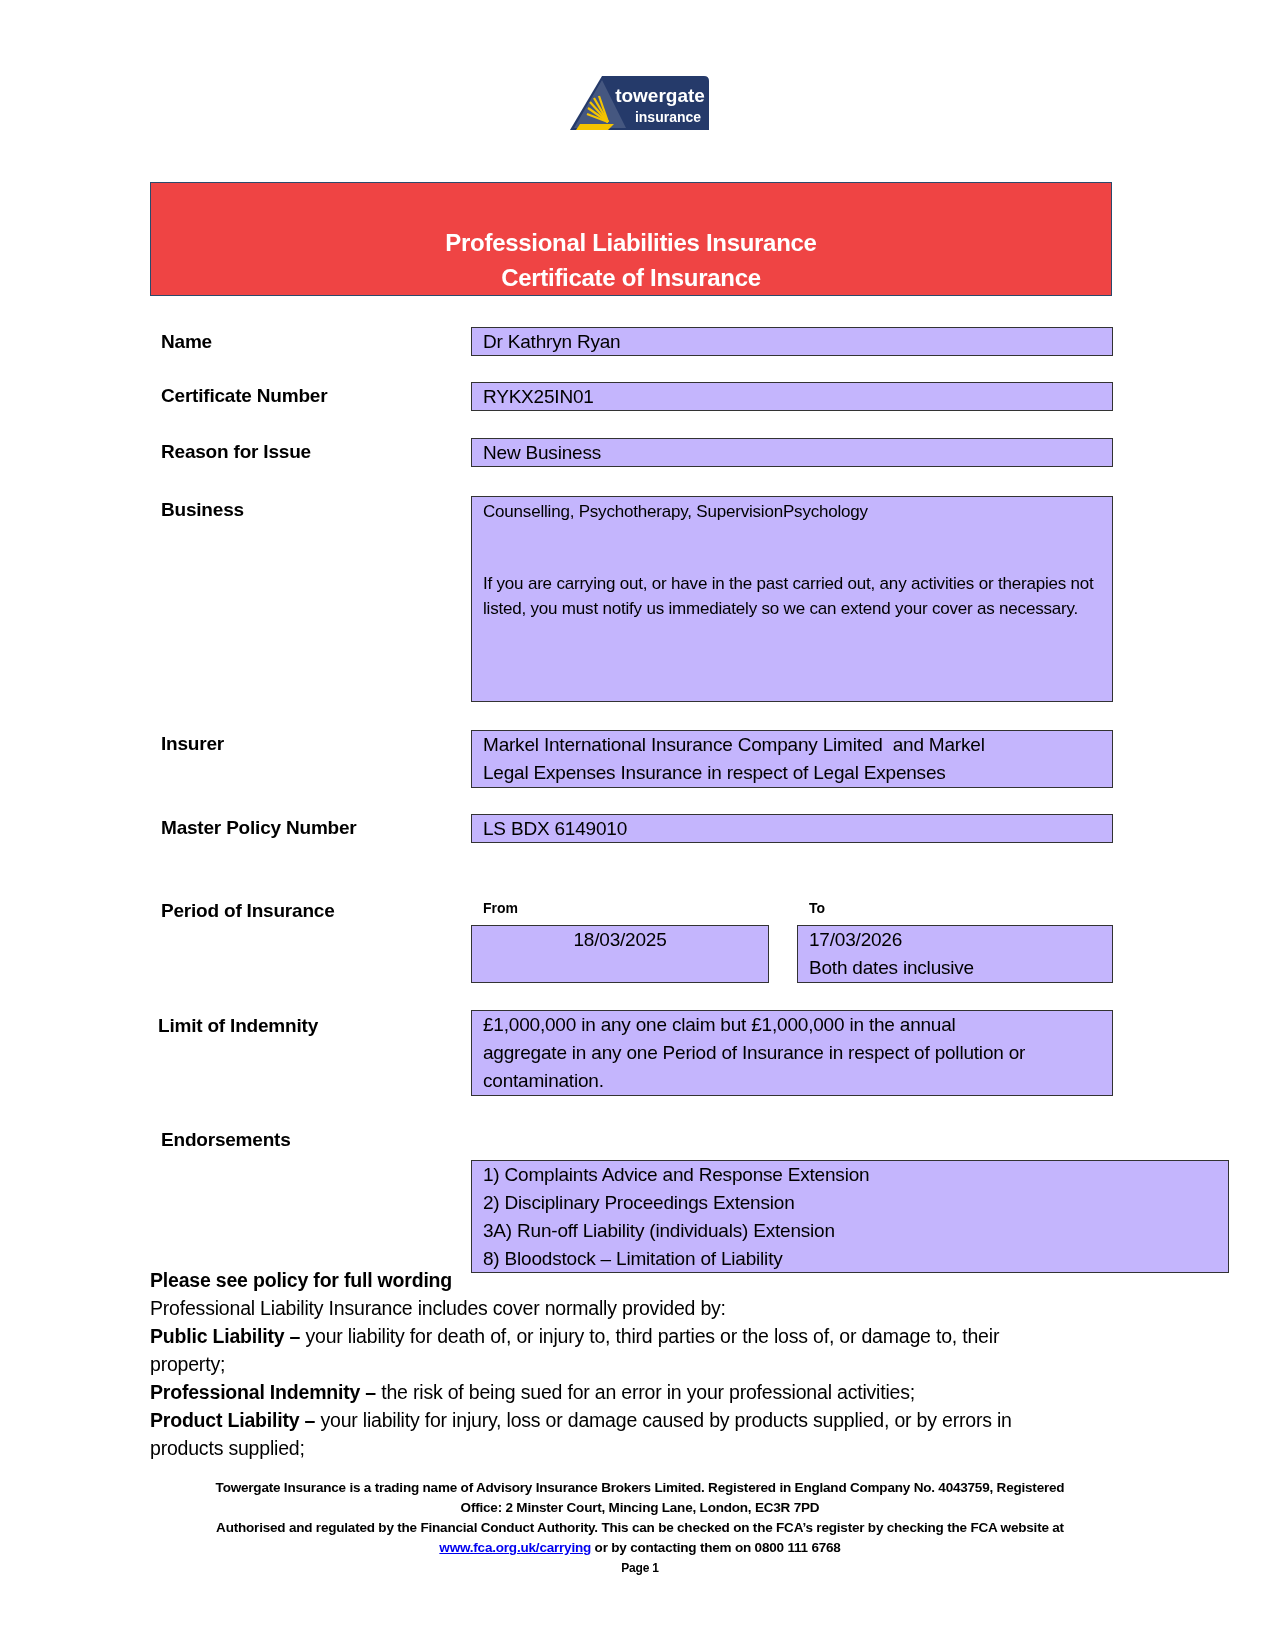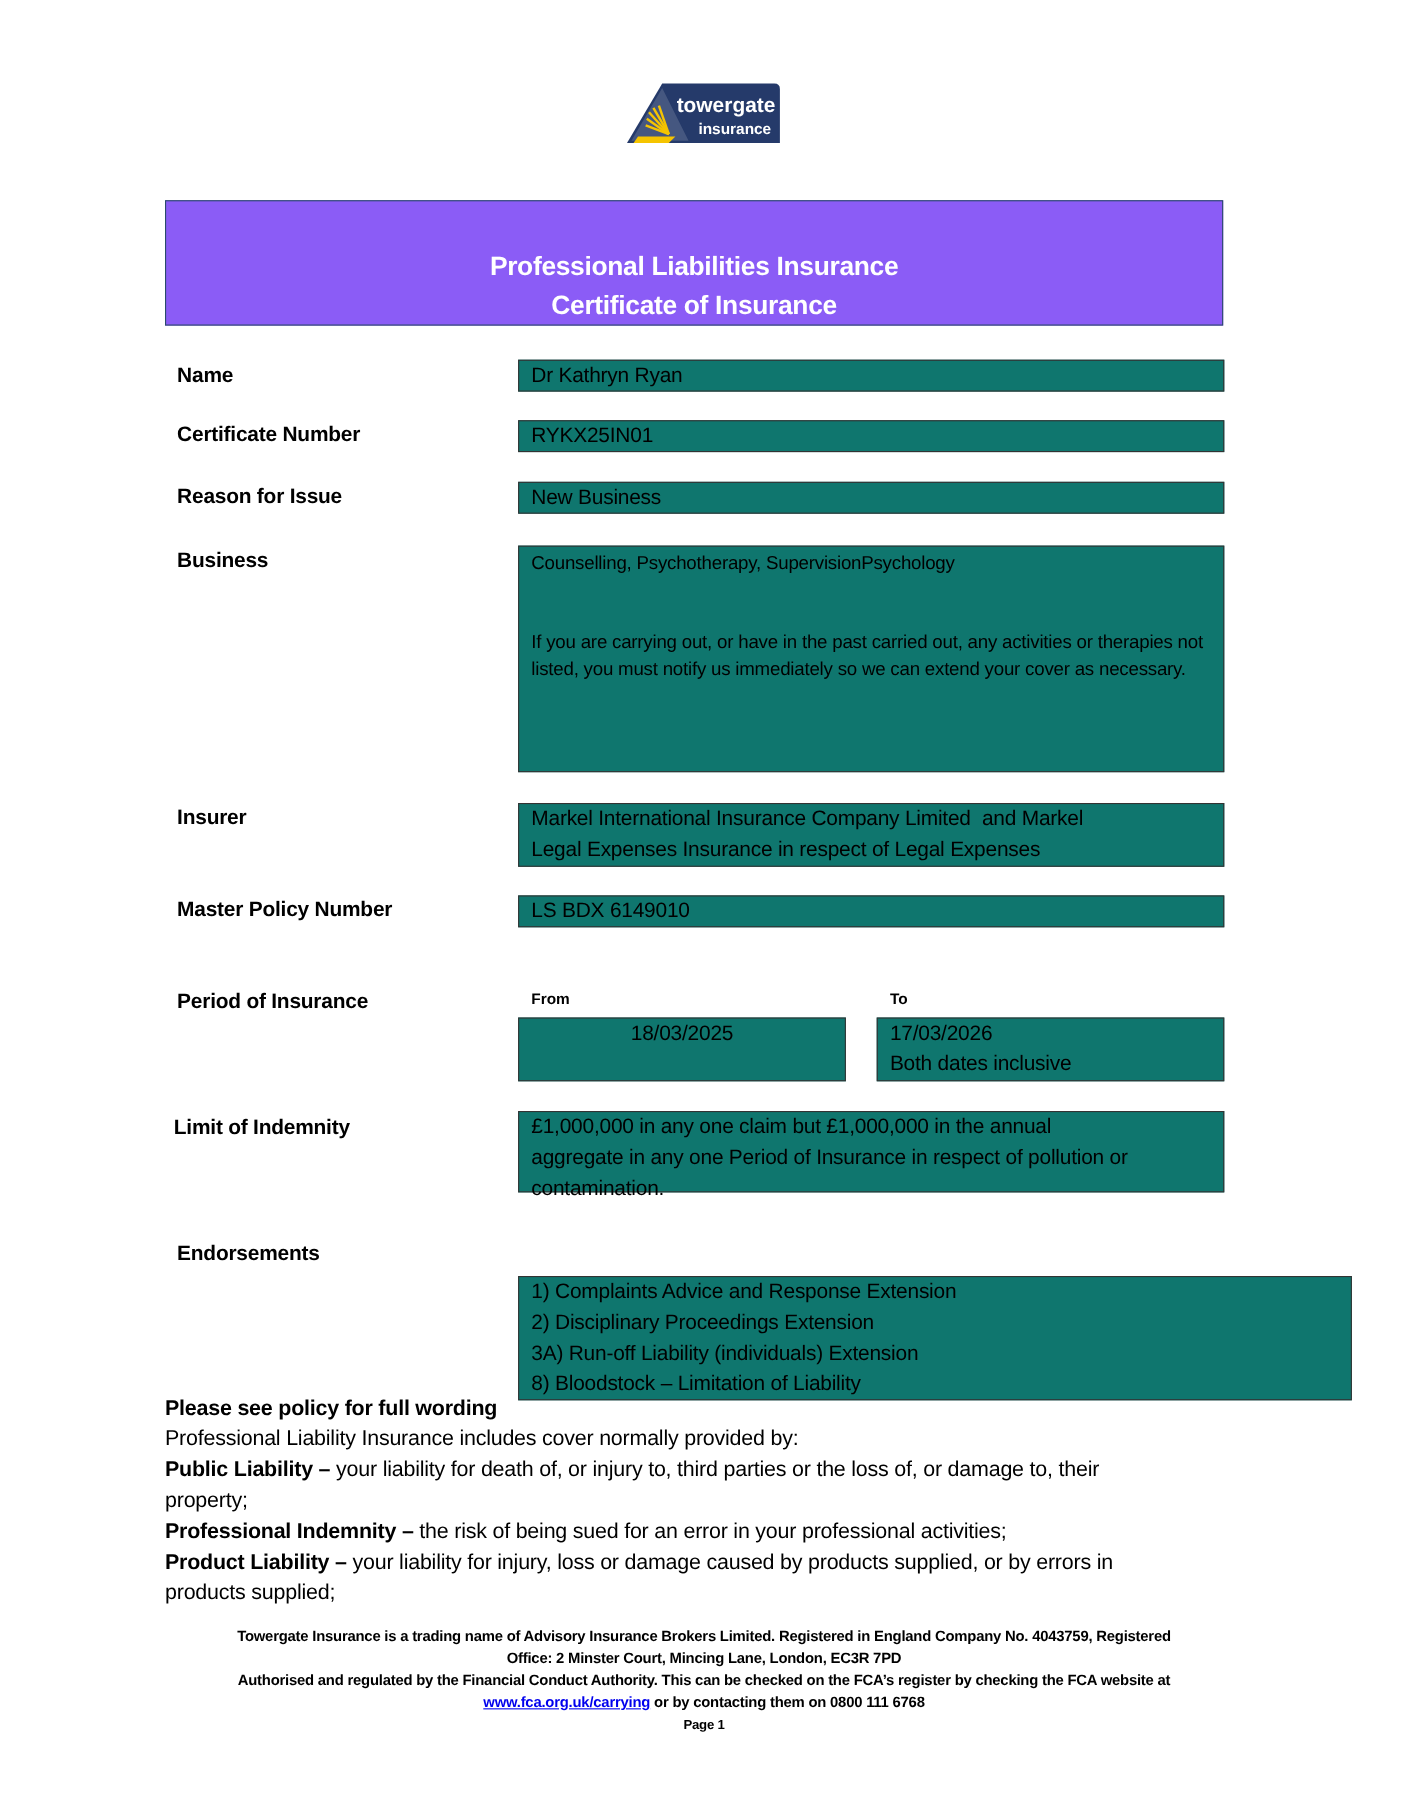--- a/index.html
+++ b/index.html
@@ -1,26 +1,26 @@
 <!DOCTYPE html>
 <html><head>
 <meta charset="utf-8">
 <style>
   html, body { margin:0; padding:0; background:#ffffff; }
   body { width:1275px; height:1650px; position:relative; overflow:hidden;
          font-family:"Liberation Sans", "DejaVu Sans", sans-serif; color:#000; }
   .abs { position:absolute; }
   .logo { left:568px; top:72px; width:142px; height:60px; }
-  .banner { left:150px; top:182px; width:962px; height:114px; background:#8b5cf6;
+  .banner { left:150px; top:182px; width:962px; height:114px; background:#ef4444;
             border:1px solid #2b4a6b; box-sizing:border-box; color:#fff; text-align:center;
             font-weight:bold; font-size:24px; }
   .banner .l1 { position:absolute; left:0; right:0; top:46px; letter-spacing:-0.3px; }
   .banner .l2 { position:absolute; left:0; right:0; top:81px; letter-spacing:-0.3px; }
   .label { font-weight:bold; font-size:19px; letter-spacing:-0.2px; }
-  .box { border:1px solid #333; box-sizing:border-box; background:#0f766e; font-size:19px;
+  .box { border:1px solid #333; box-sizing:border-box; background:#c4b5fd; font-size:19px;
          padding:0 11px; line-height:28px; letter-spacing:-0.2px; }
   .small { font-size:17px; line-height:25.5px; }
   .coltitle { font-weight:bold; font-size:14px; }
   .body-text { left:150px; width:960px; font-size:19.5px; line-height:28px; letter-spacing:-0.2px; }
   .body-text b { font-weight:bold;margin-top:31px; }
   .footer { left:150px; width:980px; text-align:center; font-size:13.5px; font-weight:bold;
             line-height:20px; letter-spacing:-0.2px; }
   .footer a { color:#0000ee; text-decoration:underline; }
 </style>
 </head>
@@ -85,21 +85,21 @@
 <div class="abs coltitle" style="left:809px; top:900px;">To</div>
 <div class="abs box" style="left:471px; top:925px; width:298px; height:58px;text-align:center;">
   <div>18/03/2025</div>
 </div>
 <div class="abs box" style="left:797px; top:925px; width:316px; height:58px;">
   <div>17/03/2026</div>
   <div>Both dates inclusive</div>
 </div>
 
 <div class="abs label" style="left:158px; top:1015px;">Limit of Indemnity</div>
-<div class="abs box" style="left:471px; top:1010px; width:642px; height:74px;">
+<div class="abs box" style="left:471px; top:1010px; width:642px; height:86px;">
   <div>£1,000,000 in any one claim but £1,000,000 in the annual</div>
   <div>aggregate in any one Period of Insurance in respect of pollution or</div>
   <div>contamination.</div>
 </div>
 
 <div class="abs label" style="left:161px; top:1129px;">Endorsements</div>
 <div class="abs box" style="left:471px; top:1160px; width:758px; height:113px;">
   <div>1) Complaints Advice and Response Extension</div>
   <div>2) Disciplinary Proceedings Extension</div>
   <div>3A) Run-off Liability (individuals) Extension</div>

